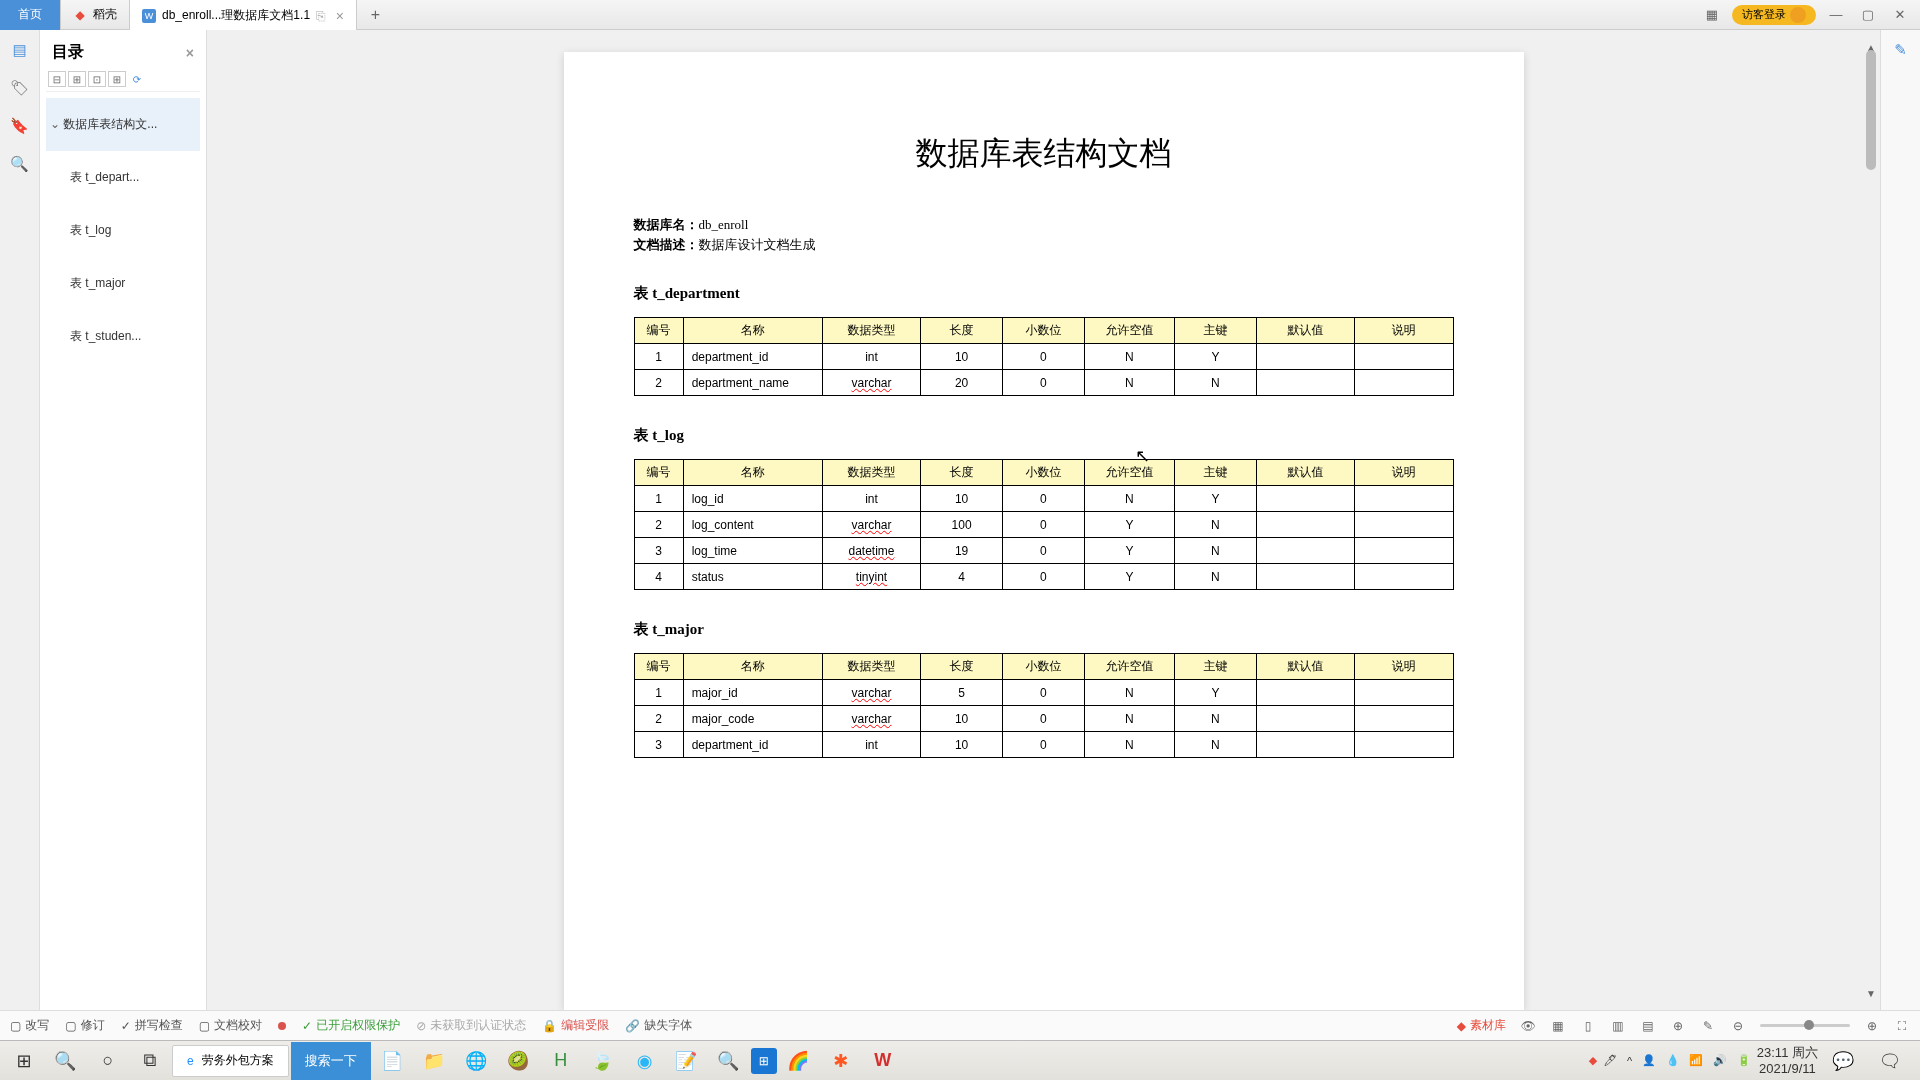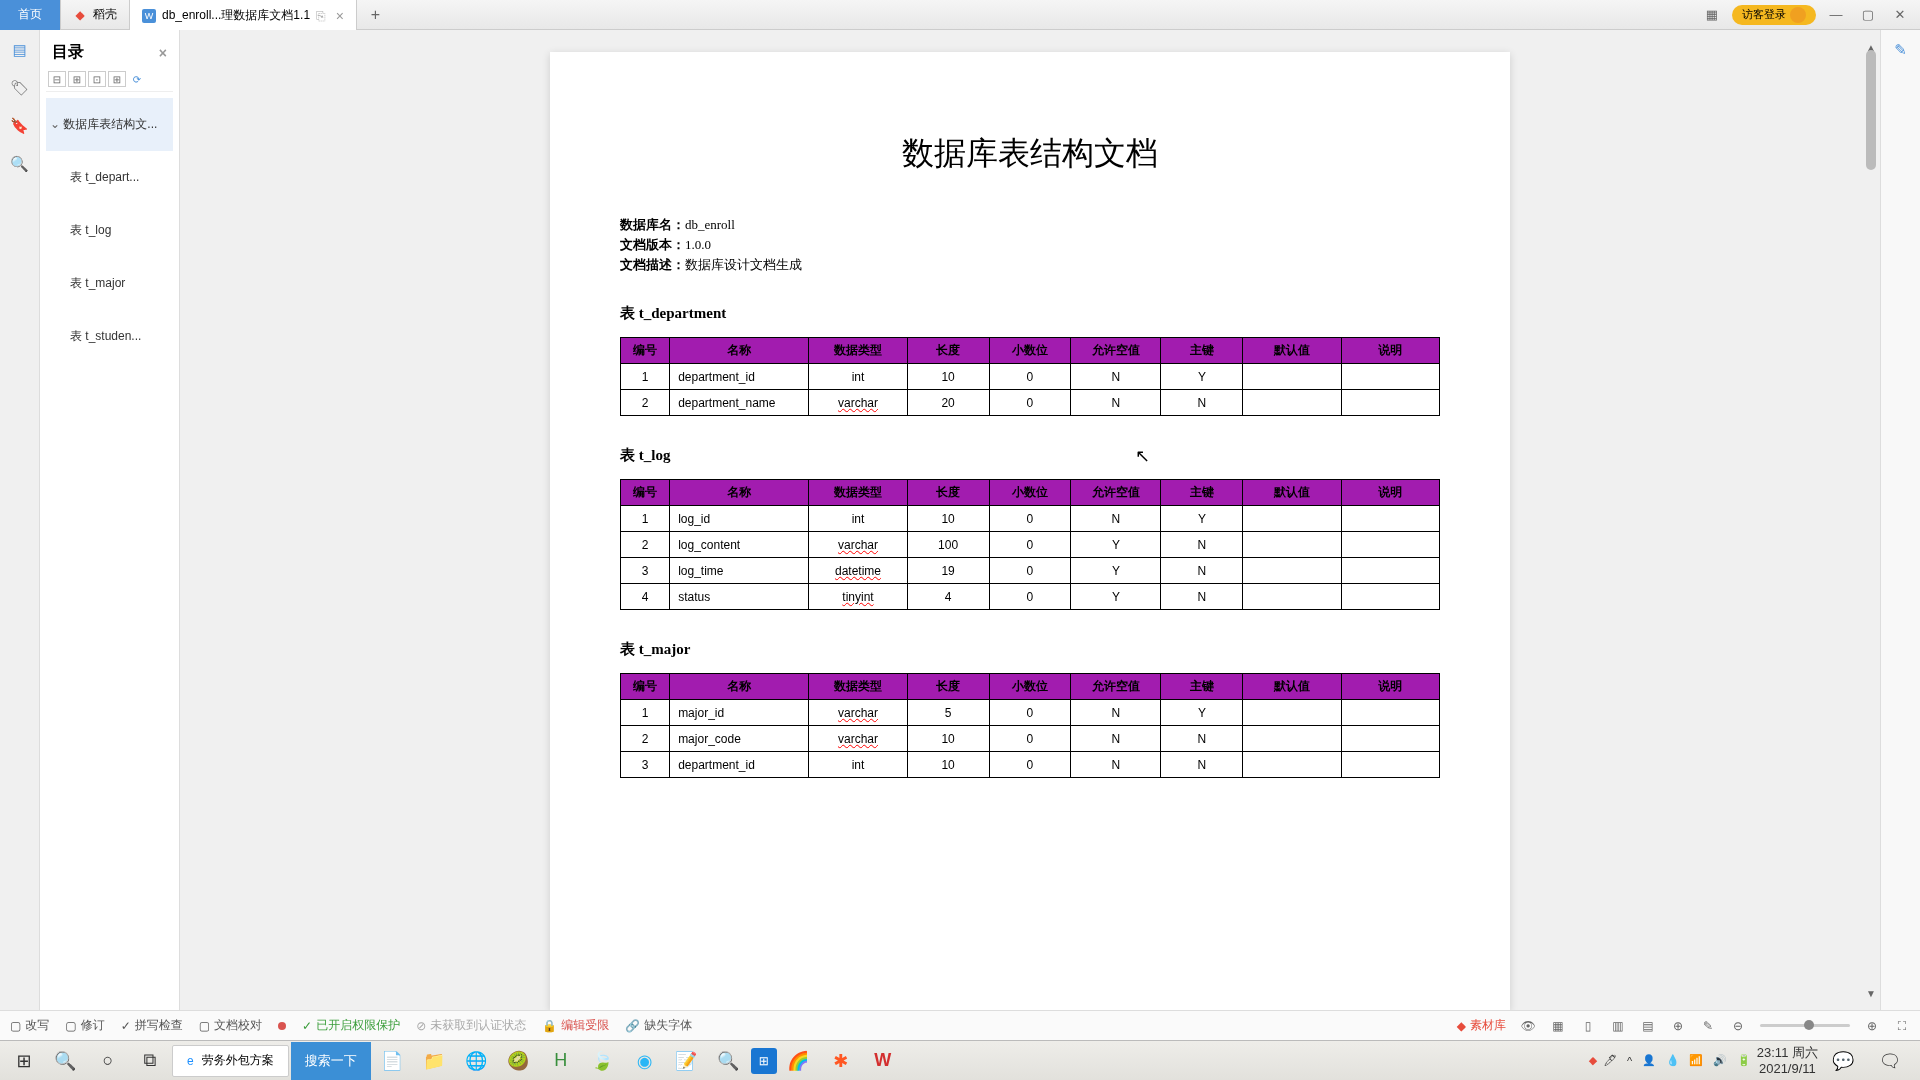--- a/index.html
+++ b/index.html
@@ -11,40 +11,40 @@
 .tab-icon{width:14px;height:14px;display:inline-flex;align-items:center;justify-content:center}
 .tab .close{color:#999;font-size:14px;margin-left:4px}
 .tab.new{border:none;font-size:16px;color:#666;padding:0 14px}
 .top-right{margin-left:auto;display:flex;align-items:center;gap:8px;padding-right:8px}
 .badge-login{background:#f5b820;border-radius:12px;padding:2px 10px;font-size:11px;display:flex;align-items:center;gap:4px}
 .win-btn{width:24px;height:24px;display:flex;align-items:center;justify-content:center;color:#666;font-size:13px;cursor:pointer}
 .main{display:flex;height:calc(1080px - 30px - 30px - 40px);background:#fafafa}
 .left-rail{width:40px;background:#f0f0f0;border-right:1px solid #ddd;display:flex;flex-direction:column;align-items:center;padding-top:10px;gap:18px}
 .rail-icn{width:20px;height:20px;color:#666;cursor:pointer;display:flex;align-items:center;justify-content:center;font-size:15px}
 .rail-icn.active{color:#4a90d9}
-.outline{width:140px;background:#fff;border-right:1px solid #ddd;padding:8px 6px}
+.outline{width:167px;background:#fff;border-right:1px solid #ddd;padding:8px 6px}
 .outline-title{font-size:16px;font-weight:bold;display:flex;justify-content:space-between;align-items:center;padding:4px 6px}
 .outline-title .close{color:#999;font-size:14px;cursor:pointer}
 .outline-tools{display:flex;gap:2px;padding:4px 2px;border-bottom:1px solid #eee;margin-bottom:6px}
 .ot-btn{width:18px;height:16px;border:1px solid #ccc;font-size:10px;display:flex;align-items:center;justify-content:center;cursor:pointer;color:#666}
 .ot-btn.blue{border:none;color:#4a90d9}
 .toc-item{font-size:12px;padding:18px 4px;cursor:pointer;white-space:nowrap;overflow:hidden;text-overflow:ellipsis;color:#333}
 .toc-item.root{background:#e8f0fa}
 .toc-item.child{padding-left:24px}
 .toc-caret{display:inline-block;width:10px;color:#666}
 .doc-area{flex:1;display:flex;justify-content:center;overflow-y:auto;background:#f0f0f0;position:relative}
 .right-rail{width:40px;background:#f8f8f8;border-left:1px solid #ddd;display:flex;flex-direction:column;align-items:center;padding-top:10px;gap:18px}
 .page{width:960px;background:#fff;margin:22px 0 0;box-shadow:0 2px 8px rgba(0,0,0,.15);padding:60px 70px 40px;position:relative}
 .page h1{text-align:center;font-size:32px;font-family:"SimSun",serif;font-weight:normal;margin:20px 0 40px}
 .meta-line{font-size:13px;margin:2px 0;font-family:"SimSun",serif}
 .meta-line b{font-weight:bold}
 .section-h{font-size:15px;font-weight:bold;margin:30px 0 14px;font-family:"SimSun",serif}
 table.db{border-collapse:collapse;width:100%;font-size:12px;font-family:"SimSun",monospace}
 table.db th,table.db td{border:1px solid #000;padding:4px 6px;text-align:center;height:26px}
-table.db th{background:#a21caf;font-weight:bold}
+table.db th{background:#fef9c3;font-weight:normal}
 table.db td.name{text-align:left;padding-left:8px}
 .wavy{text-decoration:underline wavy red;text-decoration-thickness:1px}
 .status-bar{height:30px;background:#fafafa;border-top:1px solid #ddd;display:flex;align-items:center;font-size:12px;padding:0 10px;gap:16px;color:#555}
 .sb-item{display:flex;align-items:center;gap:4px;cursor:pointer}
 .sb-item.green{color:#3a9d3a}
 .sb-item.gray{color:#aaa}
 .sb-item.red{color:#d9534f}
 .sb-right{margin-left:auto;display:flex;align-items:center;gap:14px}
 .sb-icn{width:16px;height:16px;display:flex;align-items:center;justify-content:center;color:#666}
 .zoom-slider{width:90px;height:3px;background:#ccc;position:relative;border-radius:2px}
@@ -119,21 +119,20 @@
     <div class="toc-item child">表 t_log</div>
     <div class="toc-item child">表 t_major</div>
     <div class="toc-item child">表 t_studen...</div>
   </div>
 
   <div class="doc-area">
     <div class="page">
       <h1>数据库表结构文档</h1>
       <div id="meta">
           <div class="meta-line"><b>数据库名：</b>db_enroll</div>
-          <div class="meta-line"><b>文档版本：</b>1.0.0</div>
           <div class="meta-line"><b>文档描述：</b>数据库设计文档生成</div>
         </div>
       <div id="sections">
           <div class="section-h">表 t_department</div>
           <table class="db">
             <thead>
               <tr>
                 <th class="col-num">编号</th>
                 <th class="col-name">名称</th>
                 <th class="col-type">数据类型</th>

